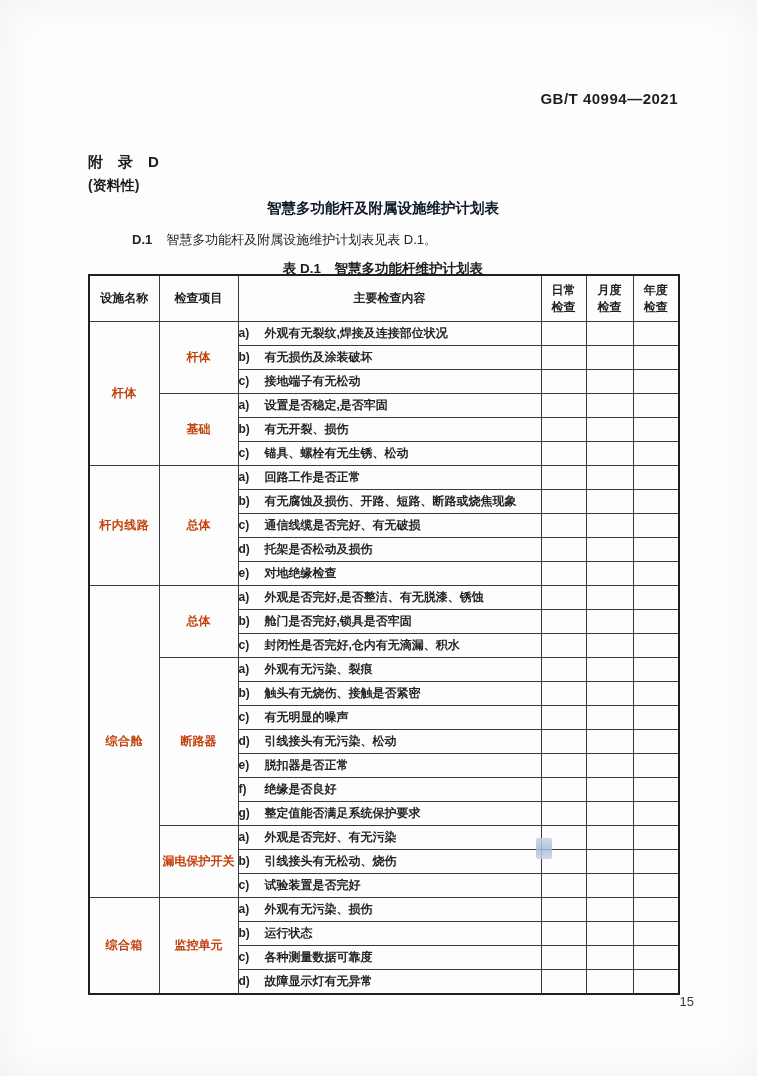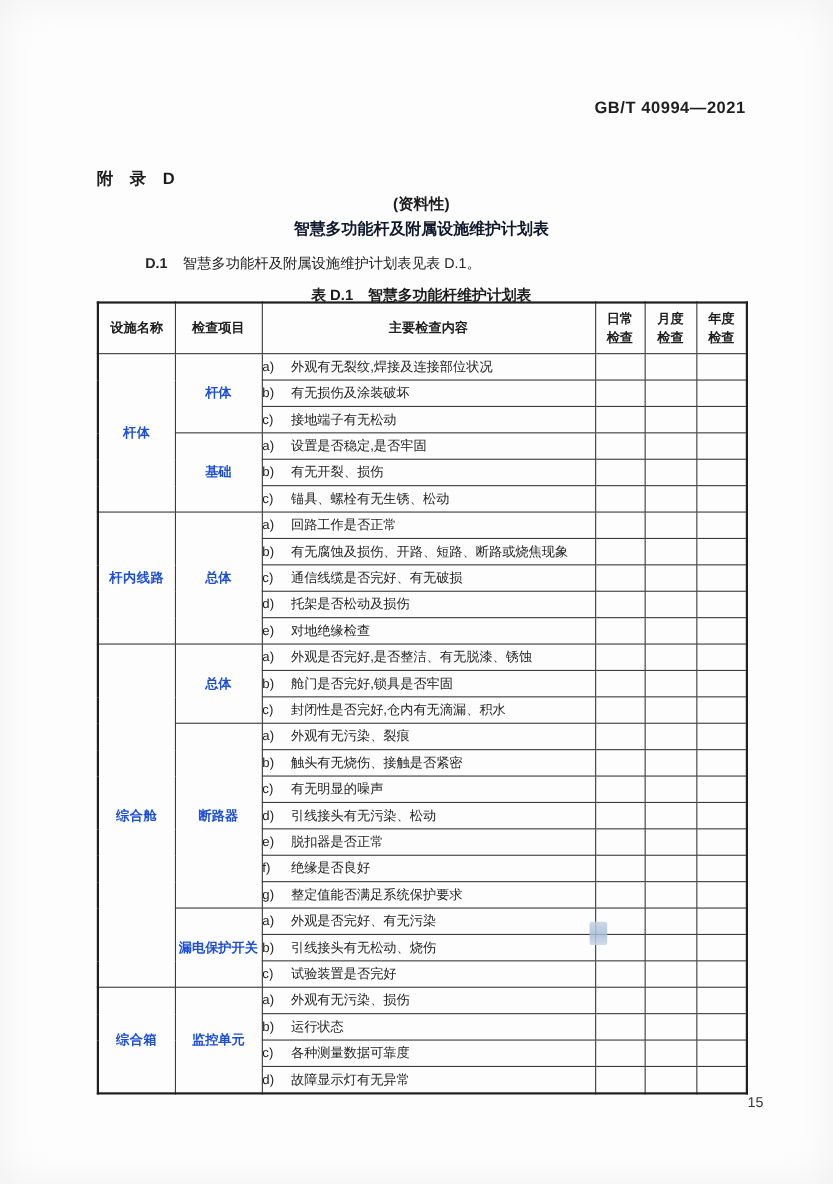--- a/index.html
+++ b/index.html
@@ -12,21 +12,21 @@
     box-shadow:inset 0 0 40px rgba(0,0,0,0.05);
     overflow:hidden;
   }
   .std-code{
     position:absolute;top:90px;left:88px;width:590px;
     text-align:right;font-size:15px;font-weight:bold;color:#1e1e1e;
     letter-spacing:0.5px;
   }
   .t1{position:absolute;top:153px;left:88px;width:590px;text-align:left;
       font-size:15px;font-weight:bold;color:#1c1c1c;}
-  .t2{position:absolute;top:177px;left:88px;width:590px;text-align:center;
+  .t2{position:absolute;top:177px;left:88px;width:590px;
       font-size:14px;font-weight:bold;color:#1c1c1c;}
   .t3{position:absolute;top:199px;left:88px;width:590px;text-align:center;
       font-size:14.5px;font-weight:bold;color:#0f172a;}
   .clause{position:absolute;top:231px;left:88px;width:600px;font-size:13px;color:#242424;margin-left:44px;}
   .clause .num{font-weight:bold;margin-right:14px;}
   .caption{position:absolute;top:260px;left:88px;width:590px;text-align:center;
       font-size:13.5px;font-weight:bold;color:#1c1c1c;}
 
   table.maint{
     position:absolute;top:274px;left:88px;
@@ -39,25 +39,25 @@
     padding:0;
     overflow:hidden;
   }
   table.maint thead th{
     height:45px;font-weight:bold;text-align:center;vertical-align:middle;
     font-size:12px;color:#1e1e1e;
   }
   table.maint thead th .hl{line-height:17px;}
   table.maint tbody td{height:23px;vertical-align:middle;}
   td.group,td.sub{
-    text-align:center;font-weight:bold;color:#1d4ed8;
+    text-align:center;font-weight:bold;color:#c2410c;
     letter-spacing:0.5px;
   }
   td.sub{letter-spacing:0;}
-  td.content{padding-left:9px;white-space:nowrap;}
+  td.content{padding-left:9px;white-space:nowrap;font-weight:bold;}
   td.content .letter{display:inline-block;width:26px;}
   .watermark{
     position:absolute;top:838px;left:536px;width:16px;height:21px;
     background:linear-gradient(180deg,#c5d2e6 0%,#a9bcd9 55%,#c9d4e4 100%);
     border-radius:2px;opacity:0.85;z-index:5;
   }
   .page-num{
     position:absolute;top:994px;left:88px;width:620px;text-align:right;
     padding-right:14px;font-size:13px;color:#3a3a3a;box-sizing:border-box;
   }

